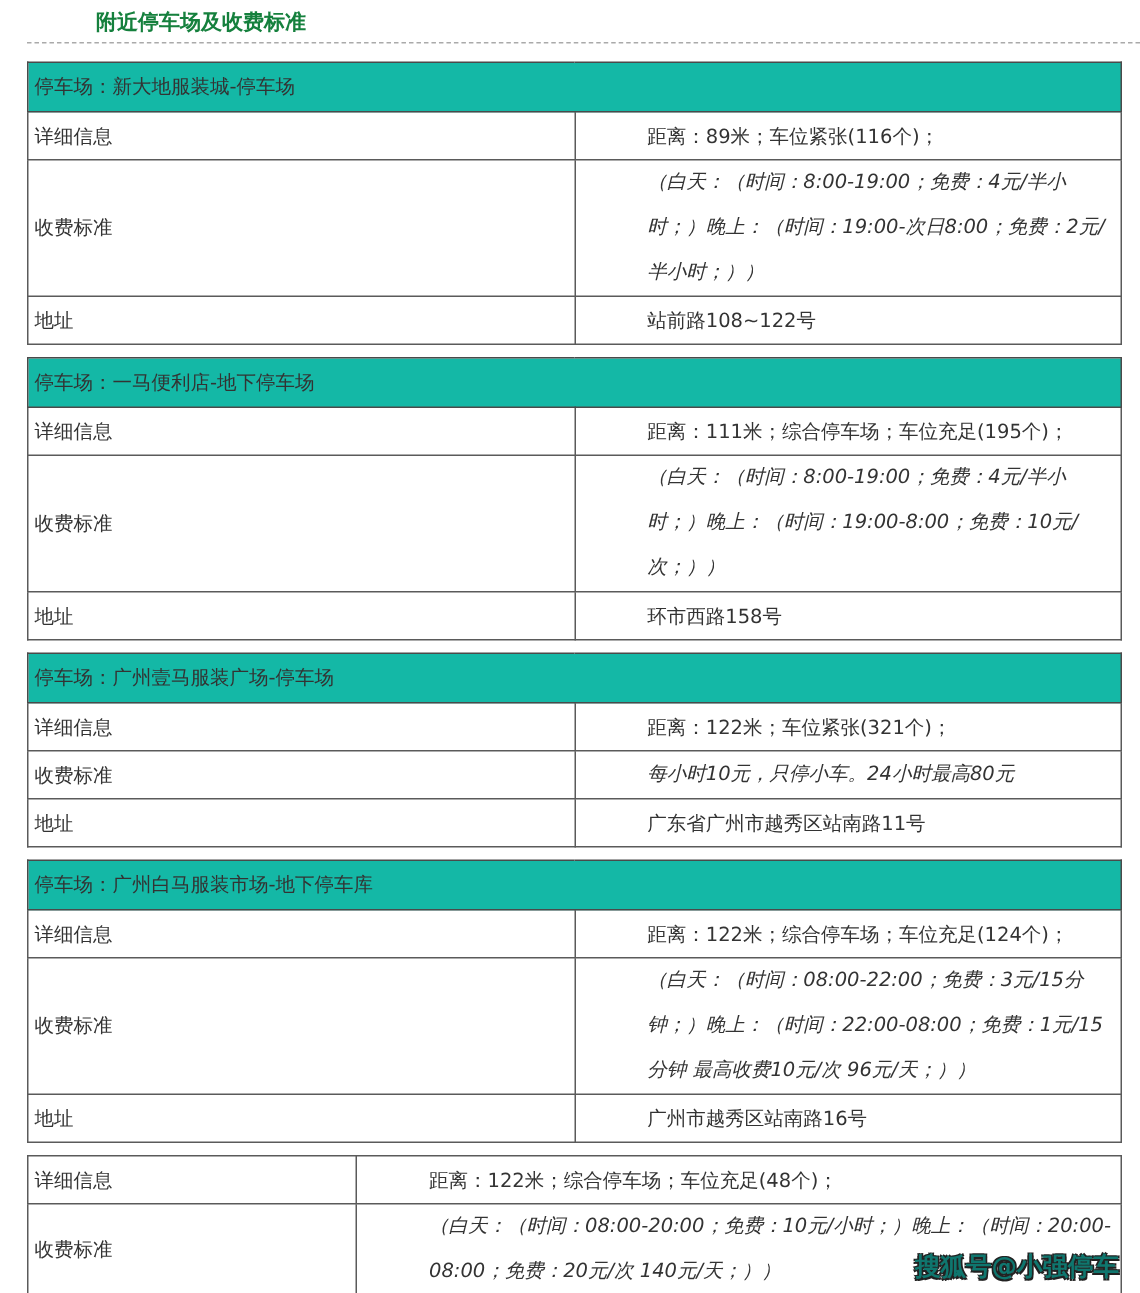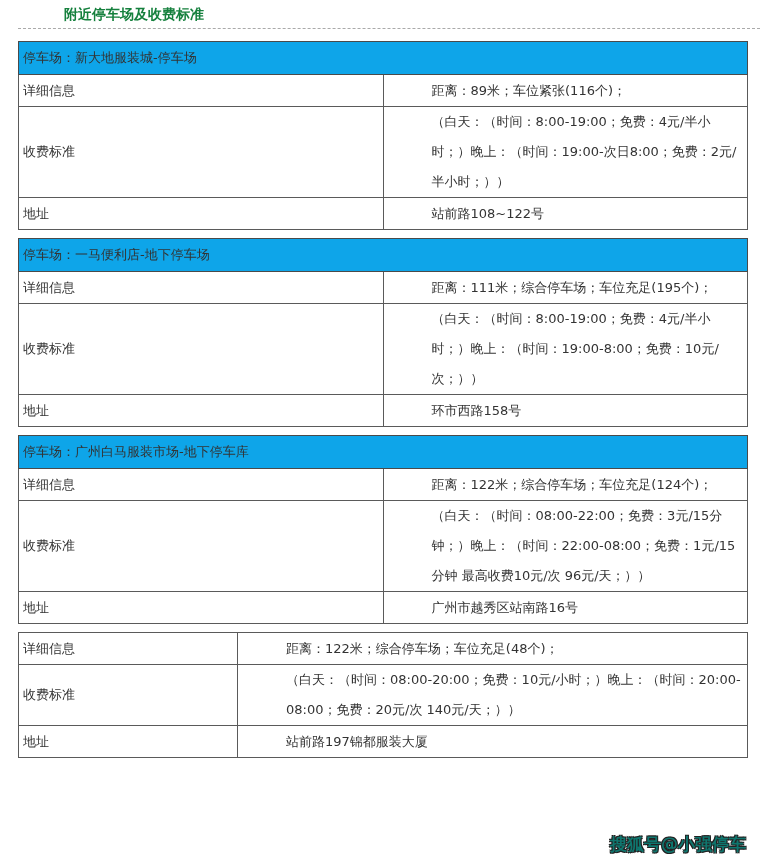--- a/index.html
+++ b/index.html
@@ -24,28 +24,28 @@
     table-layout: fixed;
     font-size: 13px;
   }
   table.lot td {
     border: 1px solid #5a5a5a;
     padding: 0 4px;
     vertical-align: middle;
     color: #333333;
   }
   table.lot td.head {
-    background: #0ea5e9;
+    background: #14b8a6;
     height: 32px;
     border: 1px solid #4a4a4a;
   }
   table.lot td.label { width: 210px; height: 31px; background: #ffffff; margin-left: 15px; }
   table.lot td.value { height: 31px; background: #ffffff; padding-left: 48px; }
   table.lot tr.fee td { height: 59px; }
-  table.lot tr.fee td.value { line-height: 30px; word-break: break-all; }
+  table.lot tr.fee td.value { line-height: 30px; word-break: break-all; font-style: italic; }
   table.lot tr.fee.single td { height: 31px; }
   .watermark {
     position: absolute; right: 14px; bottom: 6px;
     font-size: 17px; font-weight: bold; color: #0f766e;
     text-shadow: 1px 1px 0 #222, -1px -1px 0 #222, 1px -1px 0 #222, -1px 1px 0 #222;
     letter-spacing: 0px;
   }
 </style>
 </head>
 <body>
@@ -89,20 +89,39 @@
       <td class="label">收费标准</td>
       <td class="value">（白天：（时间：8:00-19:00；免费：4元/半小时；）晚上：（时间：19:00-8:00；免费：10元/次；））</td>
     </tr>
     <tr>
       <td class="label">地址</td>
       <td class="value">环市西路158号</td>
     </tr>
   </tbody>
     </table>
 
+  <table class="lot">
+    <tbody>
+        <tr>
+      <td class="head" colspan="2">停车场：广州壹马服装广场-停车场</td>
+    </tr>
+    <tr>
+      <td class="label">详细信息</td>
+      <td class="value">距离：122米；车位紧张(321个)；</td>
+    </tr>
+    <tr class="fee single">
+      <td class="label">收费标准</td>
+      <td class="value">每小时10元，只停小车。24小时最高80元</td>
+    </tr>
+    <tr>
+      <td class="label">地址</td>
+      <td class="value">广东省广州市越秀区站南路11号</td>
+    </tr>
+  </tbody>
+    </table>
 
   <table class="lot">
     <tbody>
         <tr>
       <td class="head" colspan="2">停车场：广州白马服装市场-地下停车库</td>
     </tr>
     <tr>
       <td class="label">详细信息</td>
       <td class="value">距离：122米；综合停车场；车位充足(124个)；</td>
     </tr>

